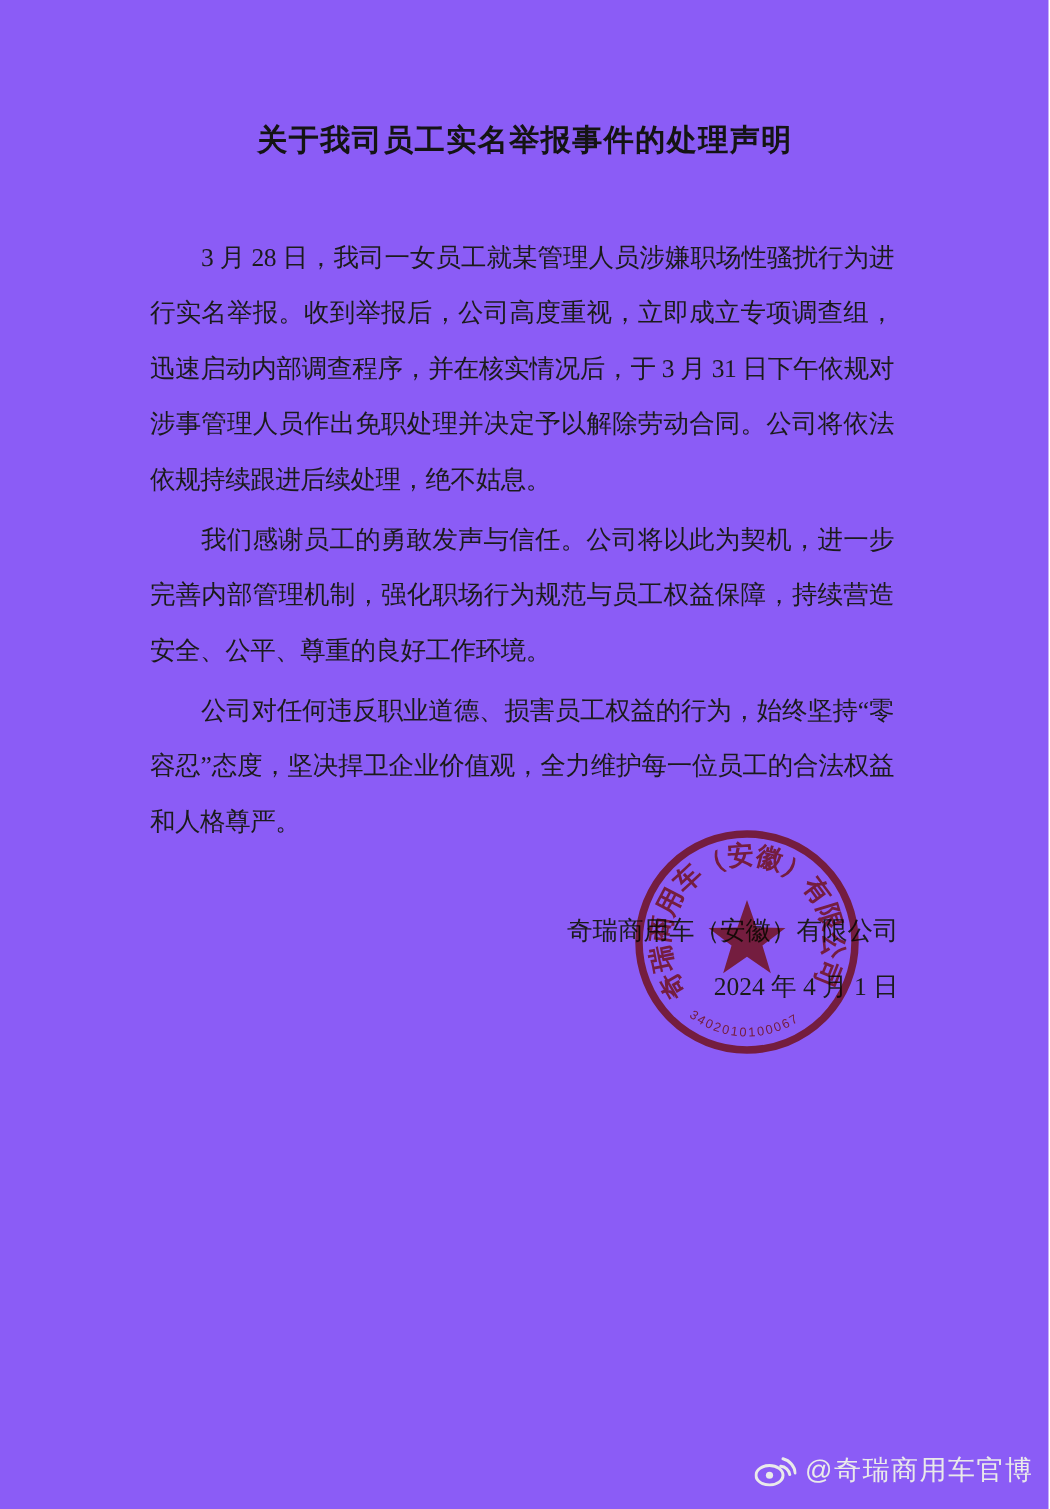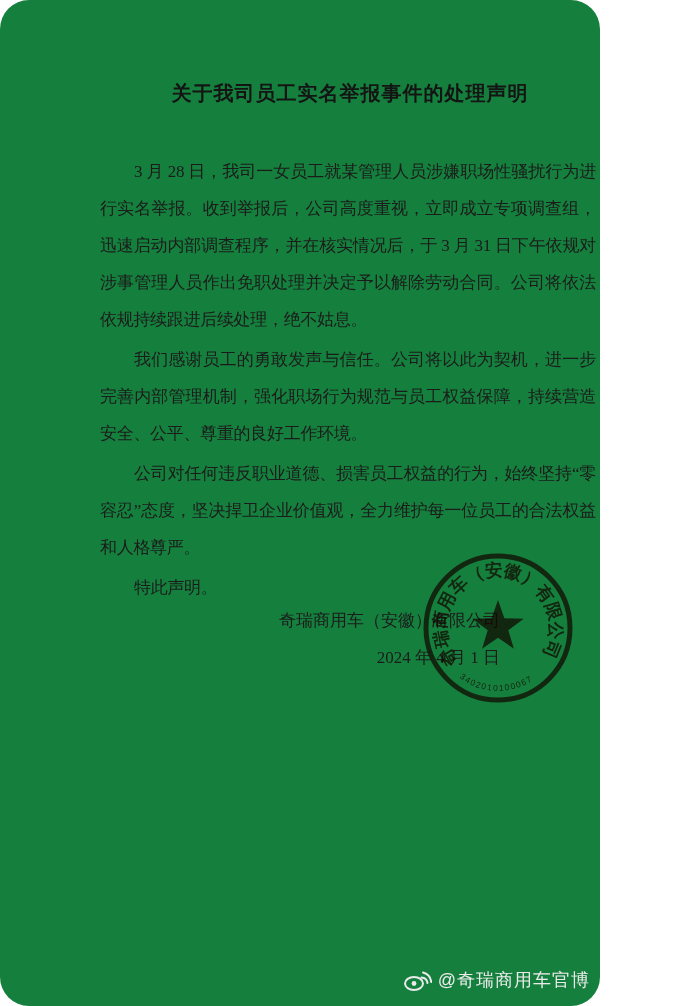--- a/index.html
+++ b/index.html
@@ -2,27 +2,26 @@
 <html><head>
 <meta charset="utf-8">
 <style>
   html, body {
     margin: 0;
     padding: 0;
     background: #ffffff;
   }
   .page {
     position: relative;
-    width: 600px;
+    width: 699px;
     height: 1006px;
-    background: #15803d;
+    background: #8b5cf6;
     overflow: hidden;
     font-family: "Liberation Serif", "DejaVu Serif", serif;
     color: #1b1b1b;
-    border-radius: 29px;
   }
   .title {
     position: absolute;
     top: 80px;
     left: 0;
     width: 700px;
     margin: 0;
     text-align: center;
     font-size: 20px;
     font-weight: bold;
@@ -86,21 +85,20 @@
 <body>
 
 <div class="page">
 
   <h1 class="title">关于我司员工实名举报事件的处理声明</h1>
 
   <div class="body">
     <p>3 月 28 日，我司一女员工就某管理人员涉嫌职场性骚扰行为进行实名举报。收到举报后，公司高度重视，立即成立专项调查组，迅速启动内部调查程序，并在核实情况后，于 3 月 31 日下午依规对涉事管理人员作出免职处理并决定予以解除劳动合同。公司将依法依规持续跟进后续处理，绝不姑息。</p>
     <p>我们感谢员工的勇敢发声与信任。公司将以此为契机，进一步完善内部管理机制，强化职场行为规范与员工权益保障，持续营造安全、公平、尊重的良好工作环境。</p>
     <p>公司对任何违反职业道德、损害员工权益的行为，始终坚持“零容忍”态度，坚决捍卫企业价值观，全力维护每一位员工的合法权益和人格尊严。</p>
-    <p>特此声明。</p>
   </div>
 
   <div class="sign-block">
     <div>奇瑞商用车（安徽）有限公司</div>
     <div>2024 年 4 月 1 日</div>
   </div>
 
   <svg class="seal" width="160" height="160" viewBox="-80 -80 160 160">
     <defs>
       <path id="ringPath" d="M -39.8 33.4 A 52 52 0 1 1 39.8 33.4" fill="none"></path>

